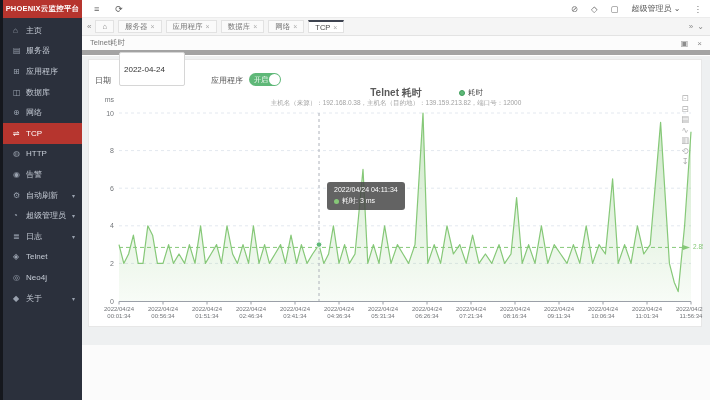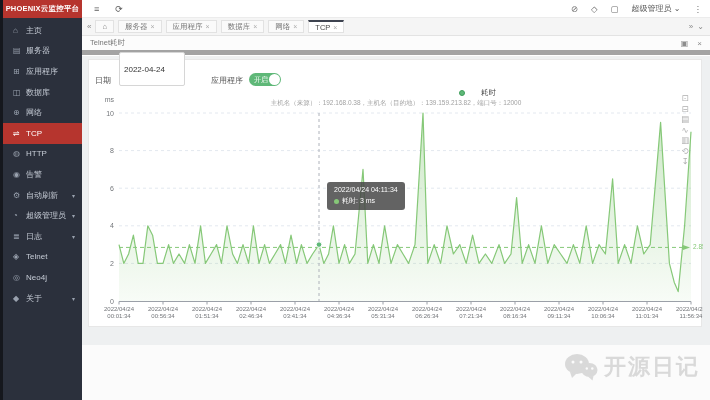--- a/index.html
+++ b/index.html
@@ -62,21 +62,21 @@
   .toggle .t-lab { position:absolute; left:5px; top:1px; font-size:7px; color:#fff; line-height:11px; }
   .toggle .knob { position:absolute; right:1px; top:1px; width:11px; height:11px;
     border-radius:50%; background:#fff; }
 
   
   .chart { position:absolute; left:0; top:26px; width:614px; height:242px; }
   .c-title { position:absolute; left:0; top:0; width:614px; text-align:center;
     font-size:10px; font-weight:bold; color:#5a5a5a; }
   .c-sub { position:absolute; left:0; top:13px; width:614px; text-align:center;
     font-size:6.5px; color:#a2a2a2; }
-  .legend { position:absolute; left:370px; top:2px; display:flex; align-items:center; gap:16px;
+  .legend { position:absolute; left:370px; top:2px; display:flex; align-items:center; gap:3px;
     cursor:pointer; }
   .legend .dot { width:6px; height:6px; border-radius:50%; background:#5fb878; border:1px solid #3f9e5b; }
   .legend .l-lab { font-size:7.5px; color:#464646; }
   .toolbox { position:absolute; right:14px; top:8px; display:flex; flex-direction:column; gap:1px; }
   .toolbox span { font-size:8.5px; color:#b0b0b0; line-height:9.5px; text-align:center; cursor:pointer; }
   #plot { position:absolute; left:0; top:0; }
 
   .tooltip { position:absolute; left:238px; top:96px; background:rgba(72,72,72,.85);
     border-radius:3px; padding:4px 7px; color:#fff; z-index:4; pointer-events:none; }
   .tooltip .tt1 { font-size:7px; margin-bottom:3px; }
@@ -219,20 +219,21 @@
         <span class="lbl">日期</span>
         <input class="date-input" readonly="" value="2022-04-24" style="">
         <span class="lbl lbl2">应用程序</span>
         <span class="toggle">
           <span class="t-lab">开启</span>
           <span class="knob"></span>
         </span>
       </div>
 
       <div class="chart">
+        <div class="c-title">Telnet 耗时</div>
         <div class="c-sub">主机名（来源）：192.168.0.38，主机名（目的地）：139.159.213.82，端口号：12000</div>
         <div class="legend">
           <span class="dot"></span>
           <span class="l-lab">耗时</span>
         </div>
         <div class="toolbox">
           <span>⊡</span>
           <span>⊟</span>
           <span>▤</span>
           <span>∿</span>
@@ -323,27 +324,14 @@
         <div class="tooltip">
           <div class="tt1">2022/04/24 04:11:34</div>
           <div class="tt2">
             <span class="tdot"></span>
             <span>耗时: 3 ms</span>
           </div>
         </div>
       </div>
     </section>
 
-    <div class="watermark">
-      <svg width="34" height="28" viewBox="0 0 34 28">
-        <ellipse cx="13" cy="11" rx="12" ry="10" fill="#d9d9d9"></ellipse>
-        <polygon points="6,19 8,25 13,20" fill="#d9d9d9"></polygon>
-        <circle cx="9" cy="9" r="1.5" fill="#fbfbfb"></circle>
-        <circle cx="17" cy="9" r="1.5" fill="#fbfbfb"></circle>
-        <ellipse cx="25.5" cy="17" rx="8" ry="7" fill="#d9d9d9"></ellipse>
-        <polygon points="29.5,23 28.5,27.5 24,23.5" fill="#d9d9d9"></polygon>
-        <circle cx="22.8" cy="15.5" r="1.2" fill="#fbfbfb"></circle>
-        <circle cx="28.3" cy="15.5" r="1.2" fill="#fbfbfb"></circle>
-      </svg>
-      <span class="wm-text">开源日记</span>
-    </div>
   </div>
 </div>
 
 </body></html>

